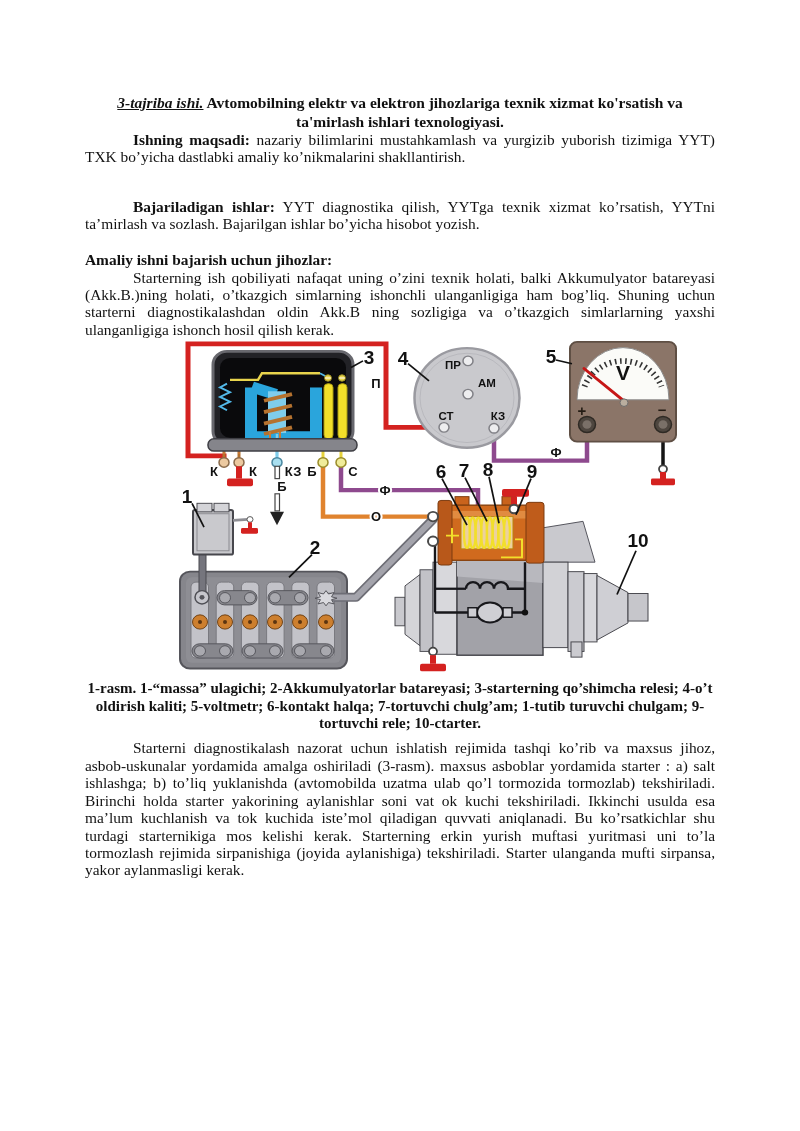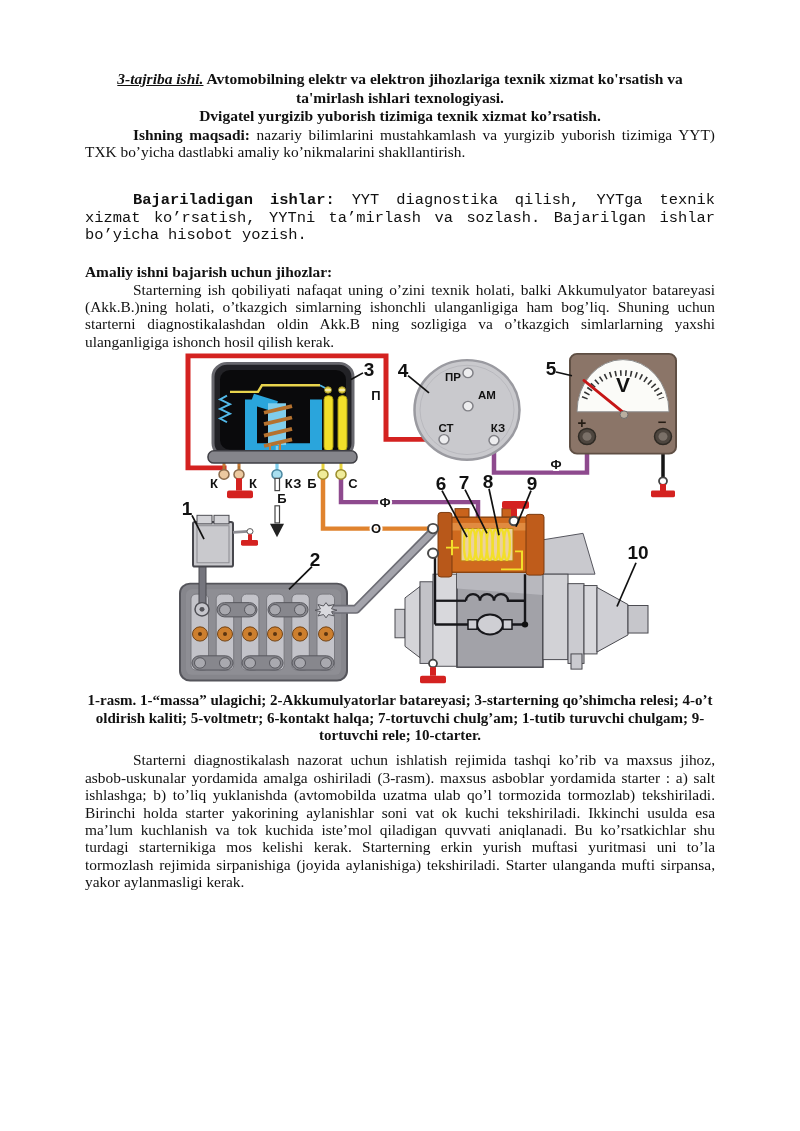--- a/index.html
+++ b/index.html
@@ -1,27 +1,27 @@
 <!DOCTYPE html>
 <html><head>
 <meta charset="utf-8">
 <style>
   html,body{margin:0;padding:0;background:#ffffff;}
   .page{
     width:800px;height:1021px;background:#fff;box-sizing:border-box;
     padding:70px 85px 0 85px;position:relative;overflow:hidden;
-    font-family:"Liberation Serif",serif;color:#111;
+    font-family:"Liberation Serif",serif;color:#111;margin-top:24px;
   }
   p{margin:0;}
   .title{font-size:15.5px;font-weight:bold;text-align:center;line-height:18.5px;}
   .title .em{font-style:italic;text-decoration:underline;}
   .subtitle{font-size:15.5px;font-weight:bold;text-align:center;line-height:18.5px;}
   .para{font-size:15.4px;line-height:17.4px;text-align:justify;text-indent:48px;}
   .b{font-weight:bold;}
-  .p2{margin-top:32px;font-family:Liberation Mono, monospace;}
+  .p2{margin-top:32px;}
   .heading{font-size:15.4px;font-weight:bold;text-align:left;line-height:18px;}
   .h1{margin-top:18px;}
   .p3{margin-top:17px;}
   .figure{height:340px;position:relative;}
   .figure svg{position:absolute;left:85px;top:2px;width:520px;height:338px;}
   .caption{font-size:15px;font-weight:bold;text-align:center;line-height:17.4px;margin-top:2px;}
   .p5{margin-top:7px;}
   text{font-family:"Liberation Sans",sans-serif;fill:#111;}
   .num{font-size:19px;font-weight:bold;text-anchor:middle;}
   .lbl{font-size:13px;font-weight:bold;text-anchor:middle;}
@@ -29,21 +29,20 @@
   .swlbl{font-size:11.5px;font-weight:bold;text-anchor:middle;}
   .leader{stroke:#111;stroke-width:1.7;}
 </style>
 </head>
 <body>
 
 <div class="page">
 
   <p class="title"><span class="em">3-tajriba ishi.</span><span> Avtomobilning elektr va elektron jihozlariga texnik xizmat ko'rsatish va ta'mirlash ishlari texnologiyasi.</span></p>
 
-  <p class="subtitle">Dvigatel yurgizib yuborish tizimiga texnik xizmat ko’rsatish.</p>
 
   <p class="para"><span class="b">Ishning maqsadi:</span> <span>nazariy bilimlarini mustahkamlash va yurgizib yuborish tizimiga YYT) TXK bo’yicha dastlabki amaliy ko’nikmalarini shakllantirish.</span></p>
 
   <p class="para p2"><span class="b">Bajariladigan ishlar:</span> <span>YYT diagnostika qilish, YYTga texnik xizmat ko’rsatish, YYTni ta’mirlash va sozlash. Bajarilgan ishlar bo’yicha hisobot yozish.</span></p>
 
   <p class="heading h1">Amaliy ishni bajarish uchun jihozlar:</p>
 
 
 
   <p class="para">Starterning ish qobiliyati nafaqat uning o’zini texnik holati, balki Akkumulyator batareyasi (Akk.B.)ning holati, o’tkazgich simlarning ishonchli ulanganligiga ham bog’liq. Shuning uchun starterni diagnostikalashdan oldin Akk.B ning sozligiga va o’tkazgich simlarlarning yaxshi ulanganligiga ishonch hosil qilish kerak.</p>

